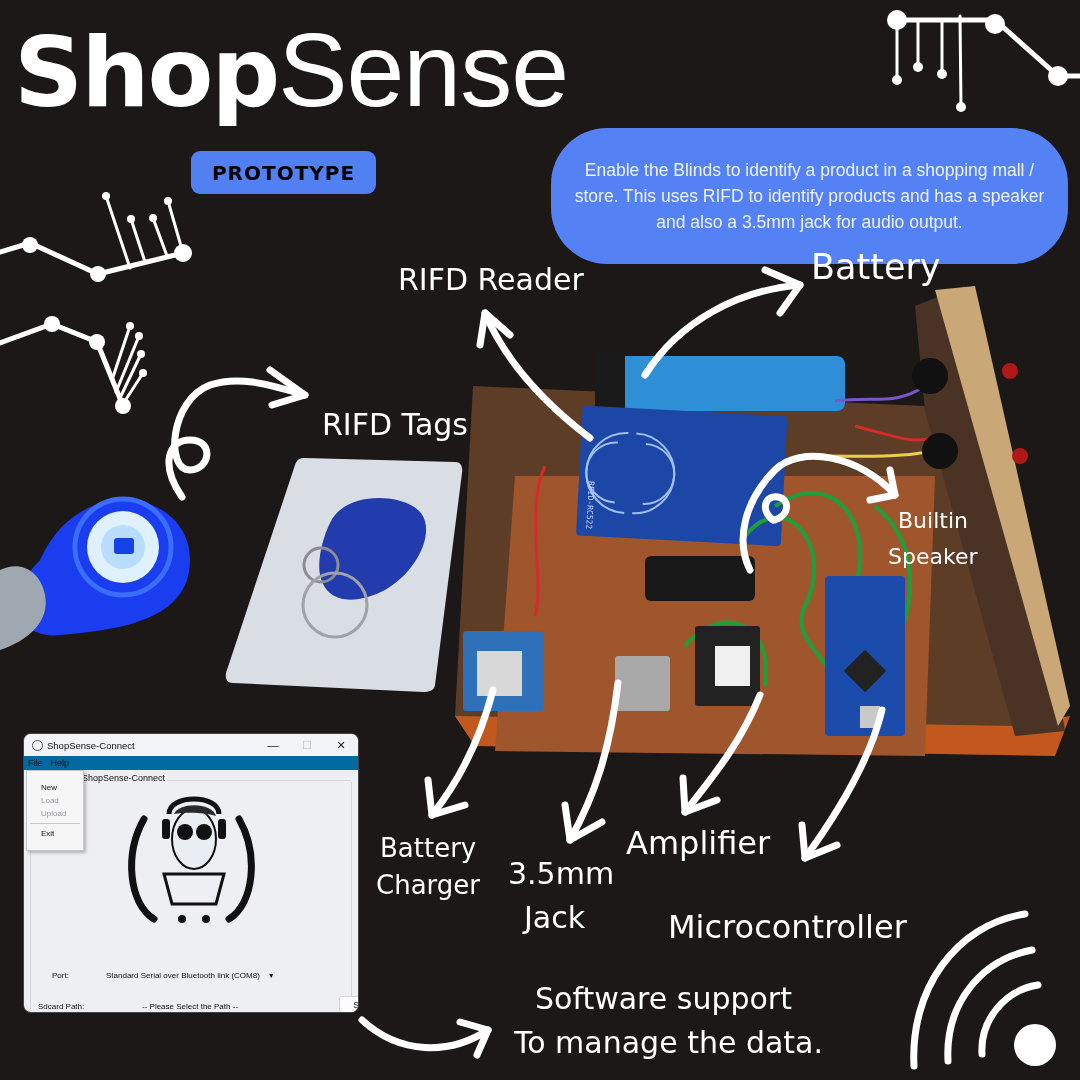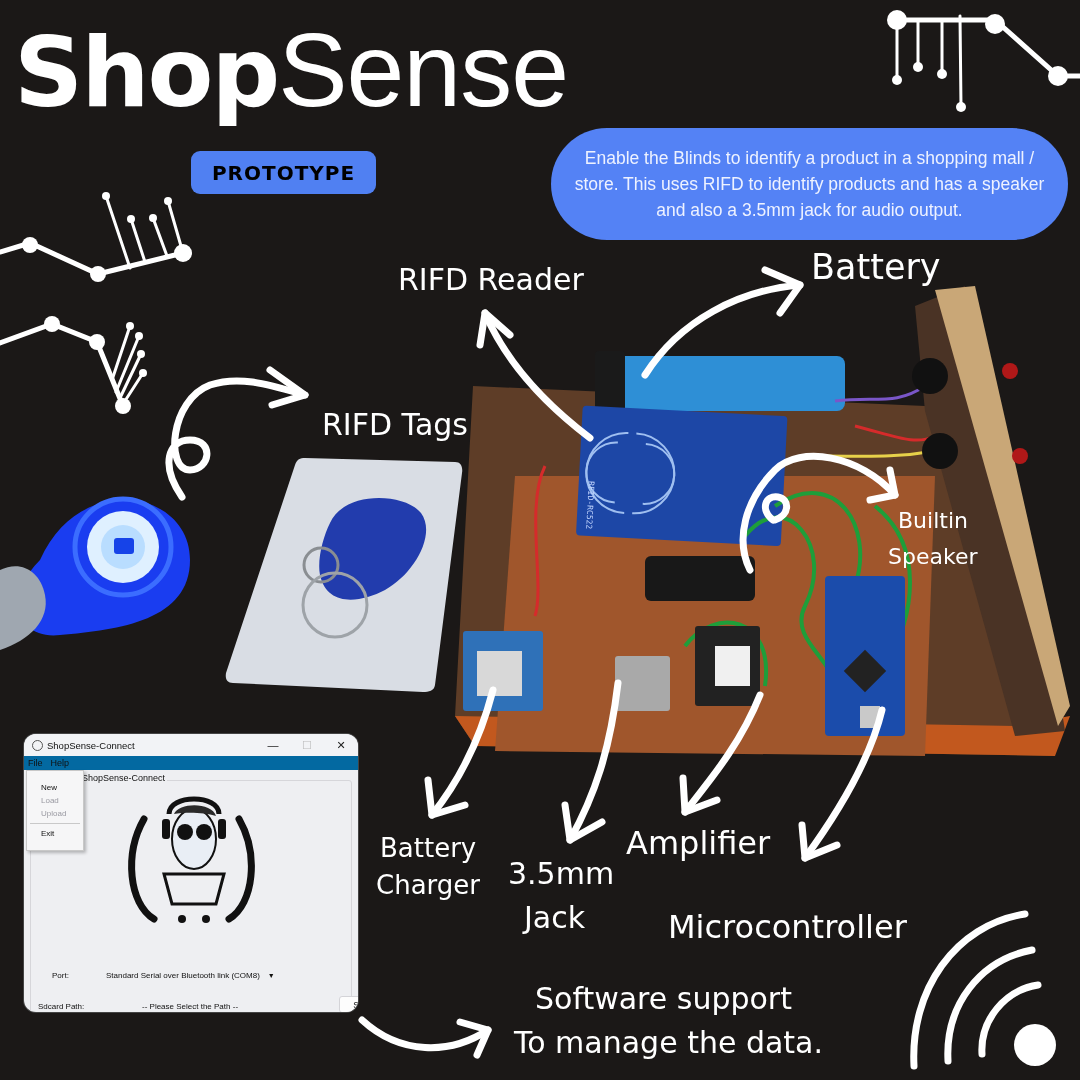--- a/index.html
+++ b/index.html
@@ -4,27 +4,27 @@
 <style>
   html, body { margin:0; padding:0; }
   body { width:1080px; height:1080px; background:#1b1817; overflow:hidden; position:relative;
          font-family:"DejaVu Sans", sans-serif; color:#fff; }
   .abs { position:absolute; }
   .title { left:14px; top:18px; font-size:96px; line-height:1; letter-spacing:-2px; white-space:nowrap; }
   .title .bold { font-weight:bold; font-family:"DejaVu Sans", sans-serif; }
   .title .light { font-weight:normal; font-family:"Liberation Sans", sans-serif; font-size:104px; letter-spacing:-1px; }
   .badge { left:191px; top:151px; width:185px; height:43px; background:#5080f2; border-radius:9px;
            font-weight:bold; font-size:20px; letter-spacing:1px; display:flex; align-items:center; justify-content:center; color:#000000; }
-  .desc { left:551px; top:128px; width:517px; height:112px; background:#5482f5; border-radius:56px;
+  .desc { left:551px; top:128px; width:517px; height:136px; background:#5482f5; border-radius:56px;
           font-family:"Liberation Sans", sans-serif; font-size:17.5px; line-height:26px; text-align:center;
           display:flex; align-items:center; justify-content:center; padding:0 20px; box-sizing:border-box; color:#eef2ff; }
   .lbl { font-family:"DejaVu Sans", sans-serif; font-weight:normal; color:#fff; white-space:nowrap; line-height:1.2; }
   .photo { left:455px; top:286px; width:615px; height:490px; }
   
-  .win { left:24px; top:734px; width:334px; height:278px; background:#eeeff2; border-radius:12px; overflow:hidden;
+  .win { left:24px; top:734px; width:334px; height:278px; background:#eeeff2; border-radius:7px; overflow:hidden;
          font-family:"Liberation Sans", sans-serif; color:#111; box-shadow:0 0 0 1px #444; }
   .win .titlebar { height:22px; display:flex; align-items:center; font-size:9.5px; padding-left:8px; background:#f2f3f6; }
   .win .titlebar .appico { width:9px; height:9px; border:1px solid #555; border-radius:50%; margin-right:4px; font-size:6px; }
   .win .titlebar .ctrls { margin-left:auto; display:flex; }
   .win .titlebar .ctrls span { width:34px; text-align:center; font-size:11px; color:#222; }
   .menubar { height:14px; display:flex; font-size:9px; padding-left:4px; align-items:center; background:#0369a1; }
   .menubar span { margin-right:8px; }
   .menu { left:2px; top:36px; width:56px; background:#f6f6f7; border:1px solid #c8c8c8; box-shadow:2px 2px 3px rgba(0,0,0,.25);
           font-size:8px; padding:10px 0; }
   .menu div { padding:2px 0 2px 14px; height:9px; line-height:9px; }

